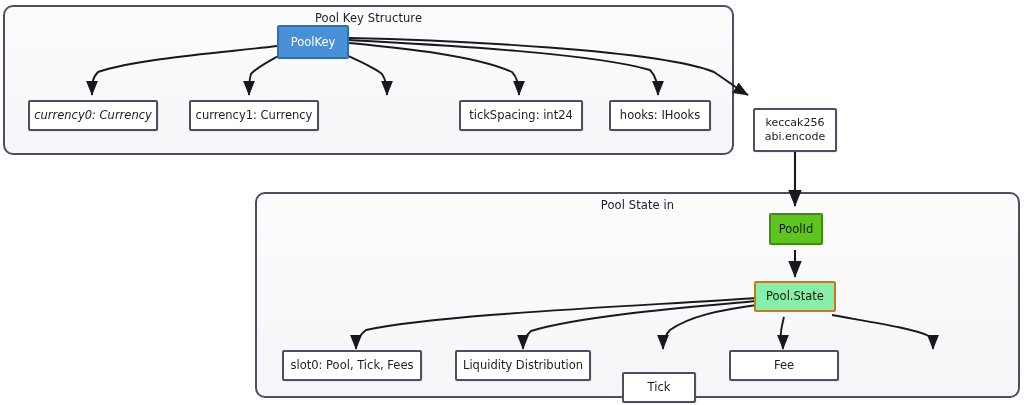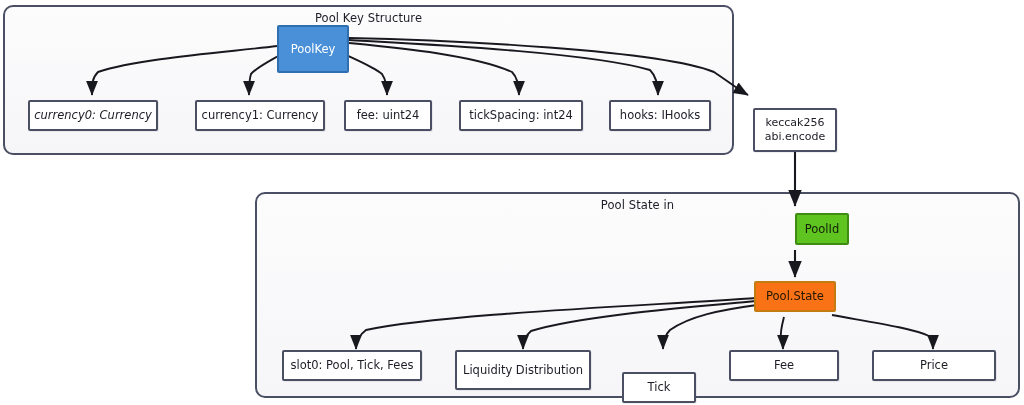--- a/index.html
+++ b/index.html
@@ -72,21 +72,21 @@
     background: #4a90d9;
     border-color: #2f6fae;
     color: #ffffff;
   }
   .node.poolid {
     background: #5fc420;
     border-color: #3f8c13;
     color: #13210a;
   }
   .node.poolstate {
-    background: #f97316;
+    background: #86efac;
     border-color: #c47c10;
     color: #231603;
   }
 </style>
 </head>
 <body>
 
 <div id="canvas">
 
   <div class="cluster" style="left:3px; top:5px; width:731px; height:150px;">
@@ -117,70 +117,64 @@
     </g>
     <g fill="none" stroke="#18181f" stroke-width="1.9" marker-end="url(#arrow)">
       <path d="M757,298 C 640,306 440,314 366,330 C 358,336 356,342 356,349"></path>
       <path d="M757,301 C 680,308 580,316 531,331 C 524,337 523,343 523,349"></path>
       <path d="M757,305 C 720,310 690,316 670,330 C 664,336 663,343 663,349"></path>
       <path d="M784,317 C 782,325 780,332 781,338 C 782,342 783,345 783,349"></path>
       <path d="M832,315 C 870,322 912,328 929,336 C 933,341 933,345 933,349"></path>
     </g>
   </svg>
 
-  <div class="node poolkey" style="left:277px; top:25px; width:72px; height:48px;">
+  <div class="node poolkey" style="left:277px; top:25px; width:72px; height:34px;">
     <span>PoolKey</span>
   </div>
 
   <div class="node plain" style="left:28px; top:100px; width:130px; height:31px;font-style:italic;">
     <span>currency0: Currency</span>
   </div>
 
-  <div class="node plain" style="left:189px; top:100px; width:130px; height:31px;margin-left:6px;">
+  <div class="node plain" style="left:189px; top:100px; width:130px; height:31px;">
     <span>currency1: Currency</span>
   </div>
 
-  <div class="node plain" style="left:344px; top:100px; width:88px; height:31px;">
-    <span>fee: uint24</span>
-  </div>
 
   <div class="node plain" style="left:459px; top:100px; width:124px; height:31px;">
     <span>tickSpacing: int24</span>
   </div>
 
   <div class="node plain" style="left:609px; top:100px; width:102px; height:31px;">
     <span>hooks: IHooks</span>
   </div>
 
   <div class="node plain multiline" style="left:753px; top:108px; width:84px; height:44px; flex-direction:column;">
     <span>keccak256</span>
     <span>abi.encode</span>
   </div>
 
-  <div class="node poolid" style="left:769px; top:213px; width:54px; height:32px;margin-left:26px;">
+  <div class="node poolid" style="left:769px; top:213px; width:54px; height:32px;">
     <span>PoolId</span>
   </div>
 
   <div class="node poolstate" style="left:754px; top:281px; width:82px; height:31px;">
     <span>Pool.State</span>
   </div>
 
   <div class="node plain" style="left:282px; top:350px; width:140px; height:31px;">
     <span>slot0: Pool, Tick, Fees</span>
   </div>
 
-  <div class="node plain" style="left:455px; top:350px; width:136px; height:40px;">
+  <div class="node plain" style="left:455px; top:350px; width:136px; height:31px;">
     <span>Liquidity Distribution</span>
   </div>
 
   <div class="node plain" style="left:622px; top:350px; width:74px; height:31px;margin-top:22px;">
     <span>Tick</span>
   </div>
 
   <div class="node plain" style="left:729px; top:350px; width:110px; height:31px;">
     <span>Fee</span>
   </div>
 
-  <div class="node plain" style="left:872px; top:350px; width:124px; height:31px;">
-    <span>Price</span>
-  </div>
 
 </div>
 
 </body></html>

